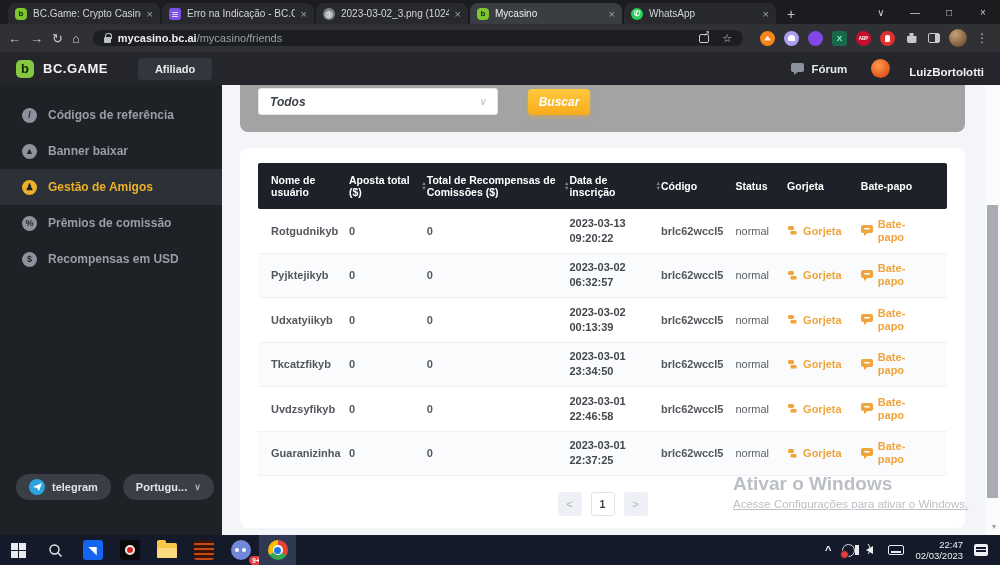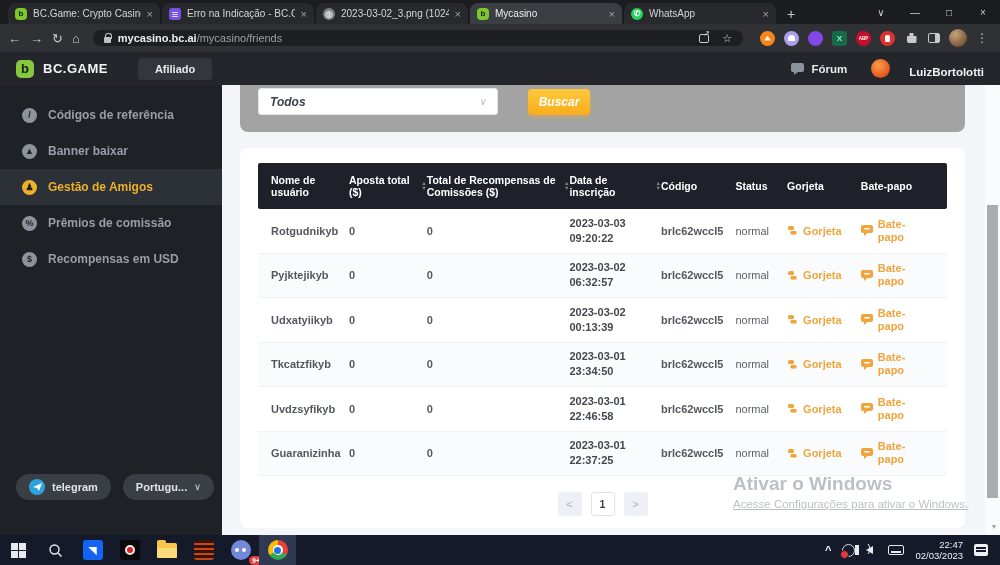--- a/index.html
+++ b/index.html
@@ -312,21 +312,21 @@
           <div class="th c7">
               <span>Bate-papo</span>
             </div>
         </div>
 
         <div class="tr">
           <div class="td c0">Rotgudnikyb</div>
           <div class="td c1">0</div>
           <div class="td c2">0</div>
           <div class="td c3">
-              <span>2023-03-03</span>
+              <span>2023-03-13</span>
               <span>09:20:22</span>
             </div>
           <div class="td c4">brlc62wccl5</div>
           <div class="td c5">normal</div>
           <div class="td c6">
             <svg class="tipico" width="11" height="11" viewBox="0 0 11 11">
                 <rect x="1" y="1" width="6" height="4" rx="1.5" fill="#f0a43c"></rect>
                 <rect x="3" y="5.5" width="7" height="4.5" rx="1.8" fill="#f0a43c" stroke="#fff" stroke-width="0.8"></rect>
               </svg>
             <span>Gorjeta</span>

